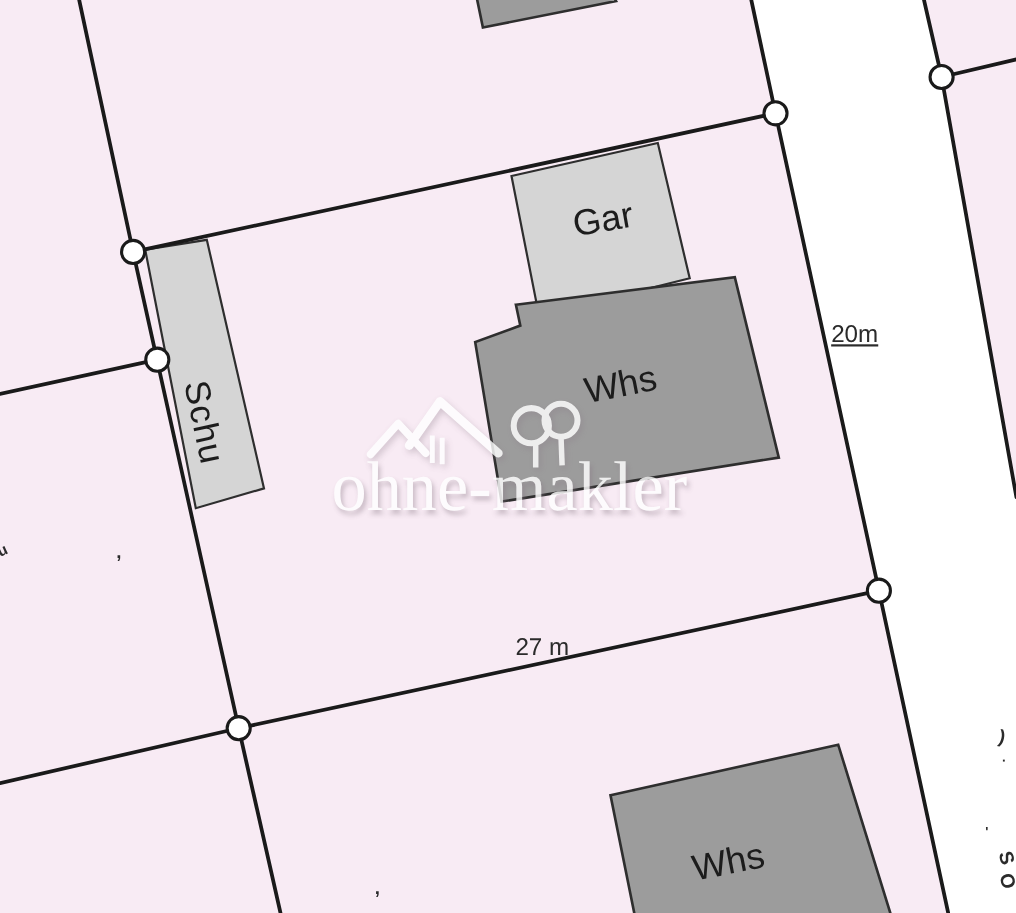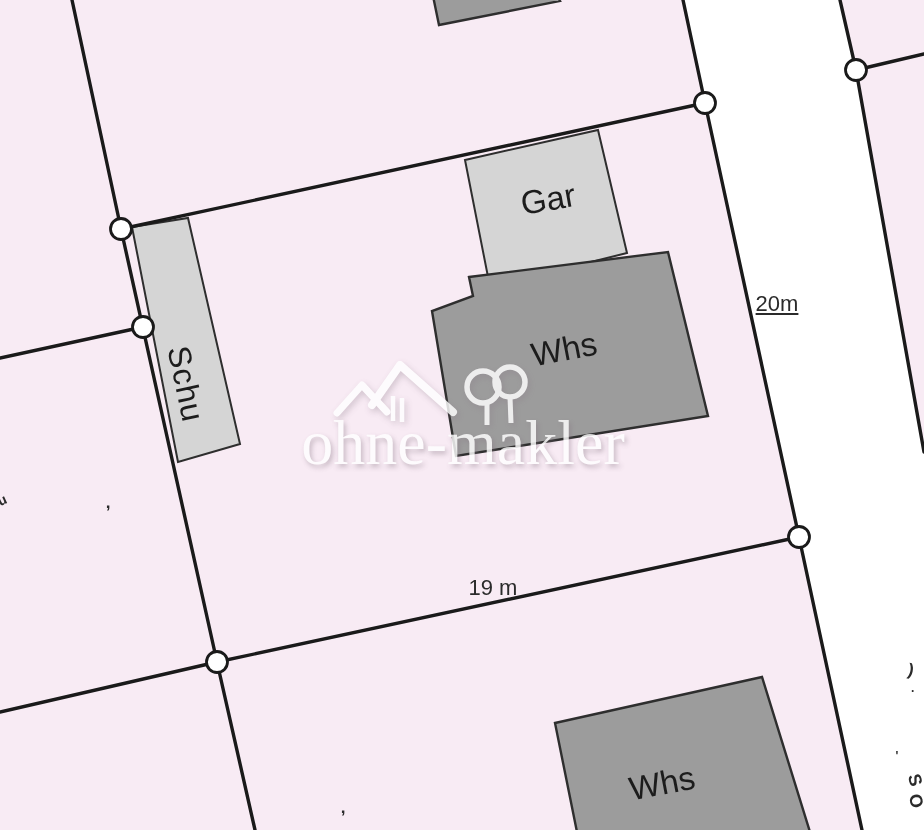--- a/index.html
+++ b/index.html
@@ -58,21 +58,21 @@
       <circle class="bpoint" cx="217" cy="662" r="10.5"></circle>
     </g>
   </svg>
 
   <div class="bl bl-building" style="left:548px;top:199px;transform:translate(-50%,-50%) rotate(-10deg);">Gar</div>
   <div class="bl bl-building" style="left:564px;top:349px;transform:translate(-50%,-50%) rotate(-11deg);">Whs</div>
   <div class="bl bl-schu" style="left:186px;top:384px;transform:translate(-50%,-50%) rotate(78deg);">Schu</div>
   <div class="bl bl-building" style="left:662px;top:783px;transform:translate(-50%,-50%) rotate(-11deg);">Whs</div>
 
   <div class="bl bl-dim" style="left:777px;top:304px;transform:translate(-50%,-50%);text-decoration:underline;">20m</div>
-  <div class="bl bl-dim" style="left:493px;top:588px;transform:translate(-50%,-50%);">19 m</div>
+  <div class="bl bl-dim" style="left:493px;top:588px;transform:translate(-50%,-50%);">27 m</div>
 
   <span class="frag" style="left:2px;top:500px;font-size:14px;transform:translate(-50%,-50%) rotate(-25deg);">u</span>
   <span class="frag" style="left:108px;top:502px;font-size:17px;transform:translate(-50%,-50%);">,</span>
   <span class="frag" style="left:343px;top:807px;font-size:17px;transform:translate(-50%,-50%);">,</span>
   <span class="frag" style="left:911px;top:670px;font-size:17px;transform:translate(-50%,-50%) rotate(12deg);">)</span>
   <span class="frag" style="left:913px;top:691px;font-size:12px;transform:translate(-50%,-50%);">·</span>
   <span class="frag" style="left:897px;top:756px;font-size:12px;transform:translate(-50%,-50%);">'</span>
   <span class="frag" style="left:915px;top:780px;font-size:18px;transform:translate(-50%,-50%) rotate(75deg);">S</span>
   <span class="frag" style="left:916px;top:801px;font-size:18px;transform:translate(-50%,-50%) rotate(75deg);">O</span>
 

